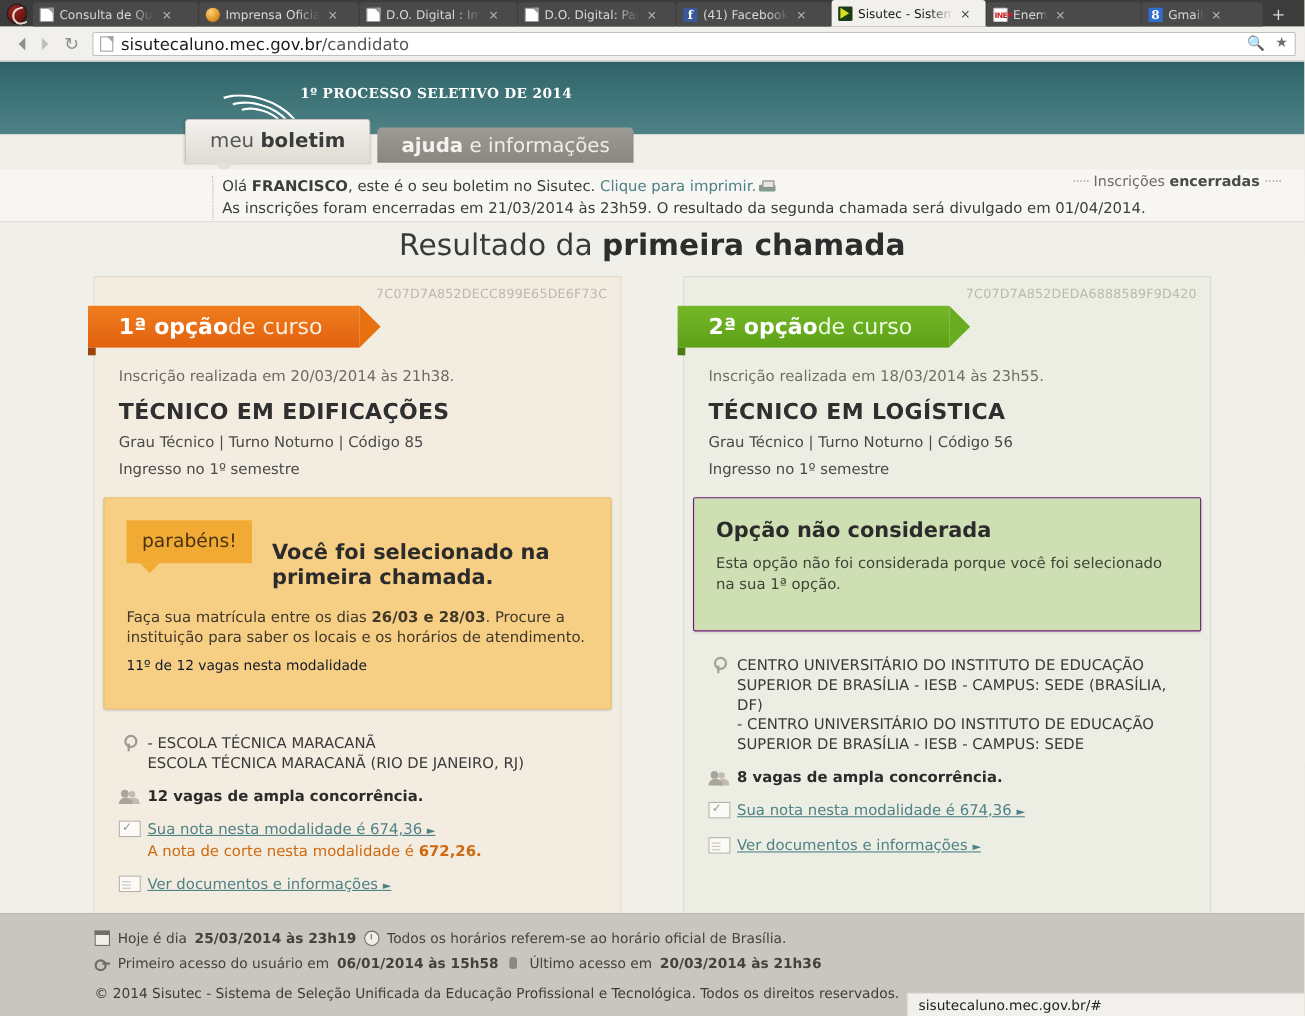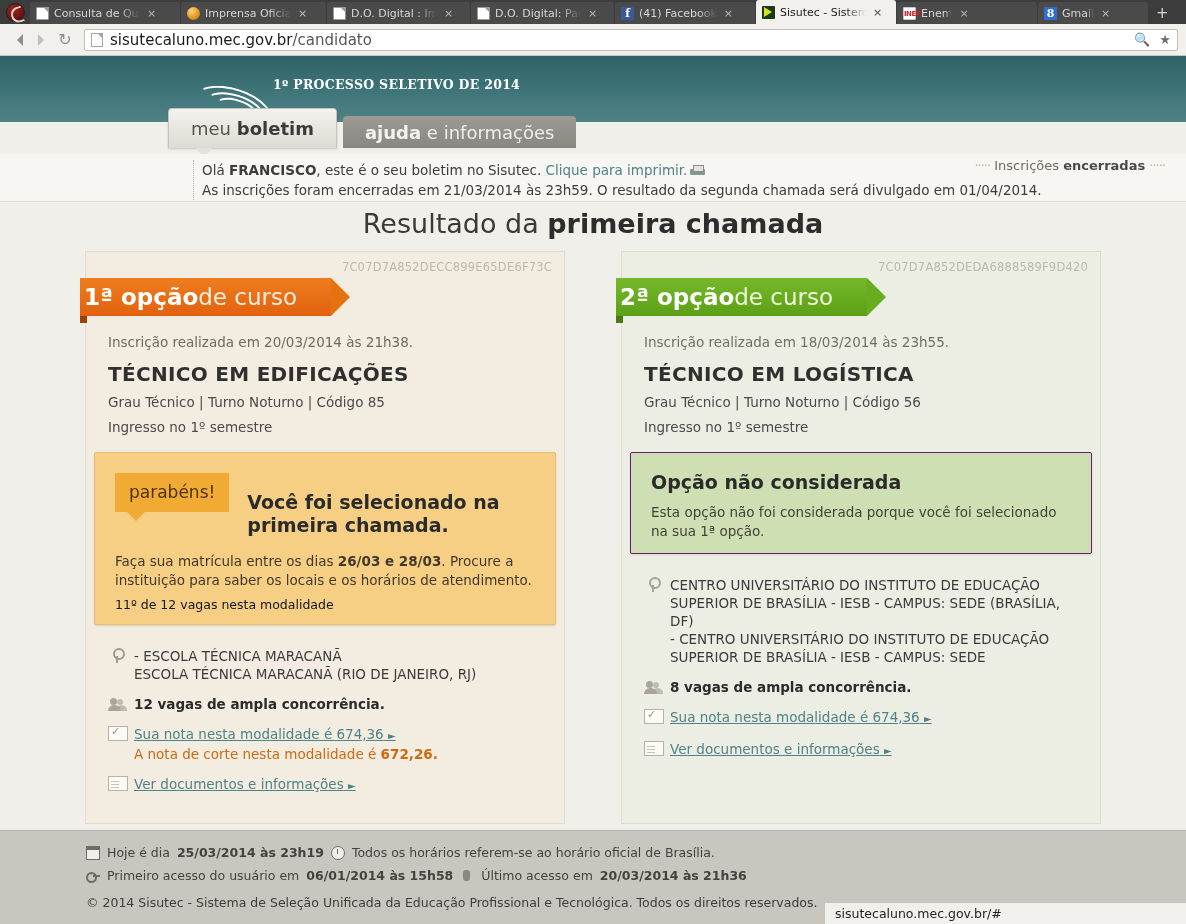--- a/index.html
+++ b/index.html
@@ -162,21 +162,21 @@
   .card.opt2{ background:#eceee4; border:1px solid #dadfcd; }
 
   .hashcode{
     text-align:right; padding-right:12px; font:11.5px/14px "DejaVu Sans",sans-serif;
     color:#bcb8ae; letter-spacing:.2px;
   }
   .card.opt2 .hashcode{ color:#b6bbab; }
 
   .ribbon{
     position:relative; height:38px; margin:4px 0 0 -6px; display:inline-flex; align-items:center;
-    padding:0 34px 0 4px; color:#fff; font-size:23px; white-space:nowrap;
+    padding:0 34px 0 28px; color:#fff; font-size:20px; white-space:nowrap;
   }
   .ribbon.orange{ background:linear-gradient(to bottom,#ef7d1e,#e2610f); }
   .ribbon.green { background:linear-gradient(to bottom,#75b82a,#5ca016); }
   .ribbon:after{
     content:""; position:absolute; right:-19px; top:0;
     border-top:19px solid transparent; border-bottom:19px solid transparent;
   }
   .ribbon.orange:after{ border-left:19px solid #e7700f; }
   .ribbon.green:after { border-left:19px solid #68ac20; }
   .ribbon .tail{
@@ -190,21 +190,21 @@
 
   .card-body{ padding:0 22px; }
   .insc-date{ margin-top:18px; font-size:13.5px; color:#6f6a60; }
   .card.opt2 .insc-date{ color:#6d7063; }
   .course-name{
     margin-top:12px; font:bold 20px/24px "DejaVu Sans",sans-serif; color:#2f2f2f; letter-spacing:.3px;
   }
   .course-meta{ margin-top:7px; font-size:13.5px; color:#4a4a4a; line-height:18px; }
 
   .statusbox{
-    margin:16px 8px 0 8px; padding:18px 20px 12px;
+    margin:16px 8px 0 8px; padding:18px 20px 32px;
     border-radius:2px; position:relative;
   }
   .statusbox.amber{ background:#f6cf84; border:1px solid #e8bf70; box-shadow:0 1px 2px rgba(0,0,0,.12); }
   .statusbox.green{ background:#cfdfb4; border:1px solid #701a75; box-shadow:0 1px 2px rgba(0,0,0,.10); }
 
   .badge-row{ display:flex; align-items:flex-start; gap:18px; }
   .parabens{
     background:#f1ab35; color:#4a3310; font-size:17px; padding:9px 14px 10px;
     position:relative; white-space:nowrap; align-self:flex-start; margin-top:2px;
   }

